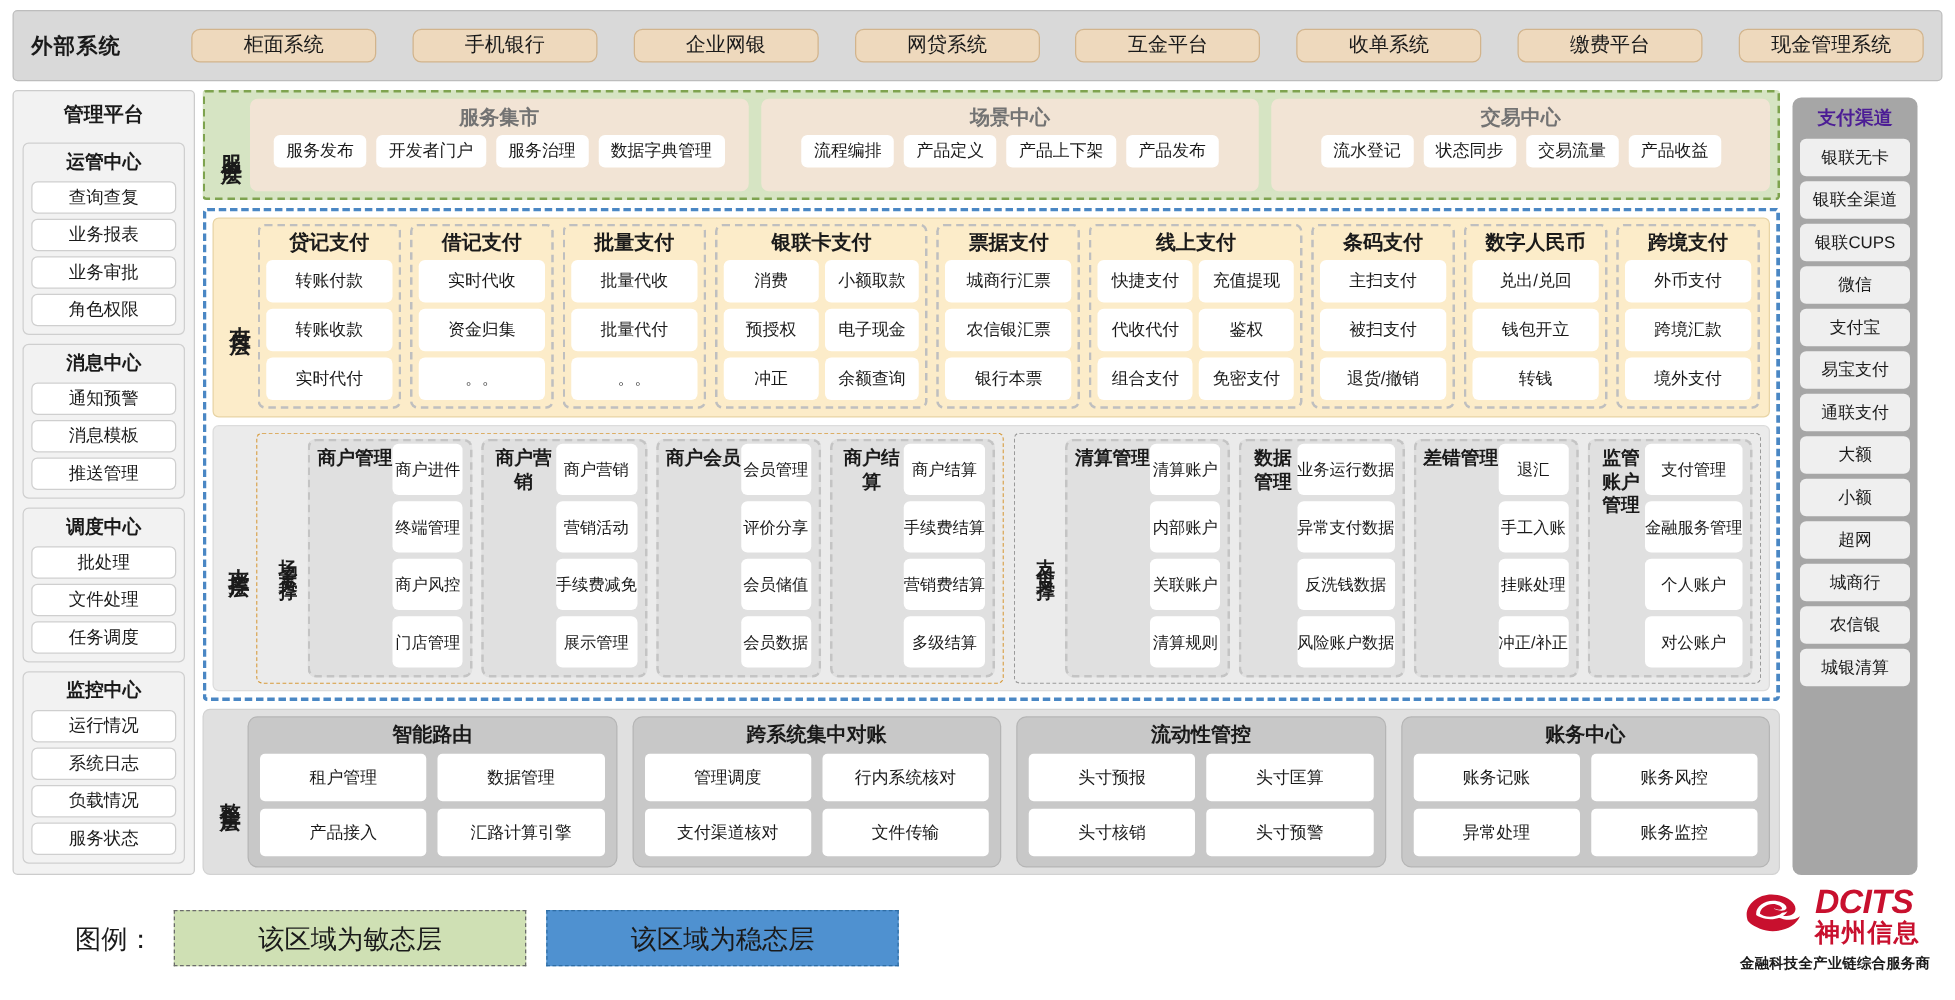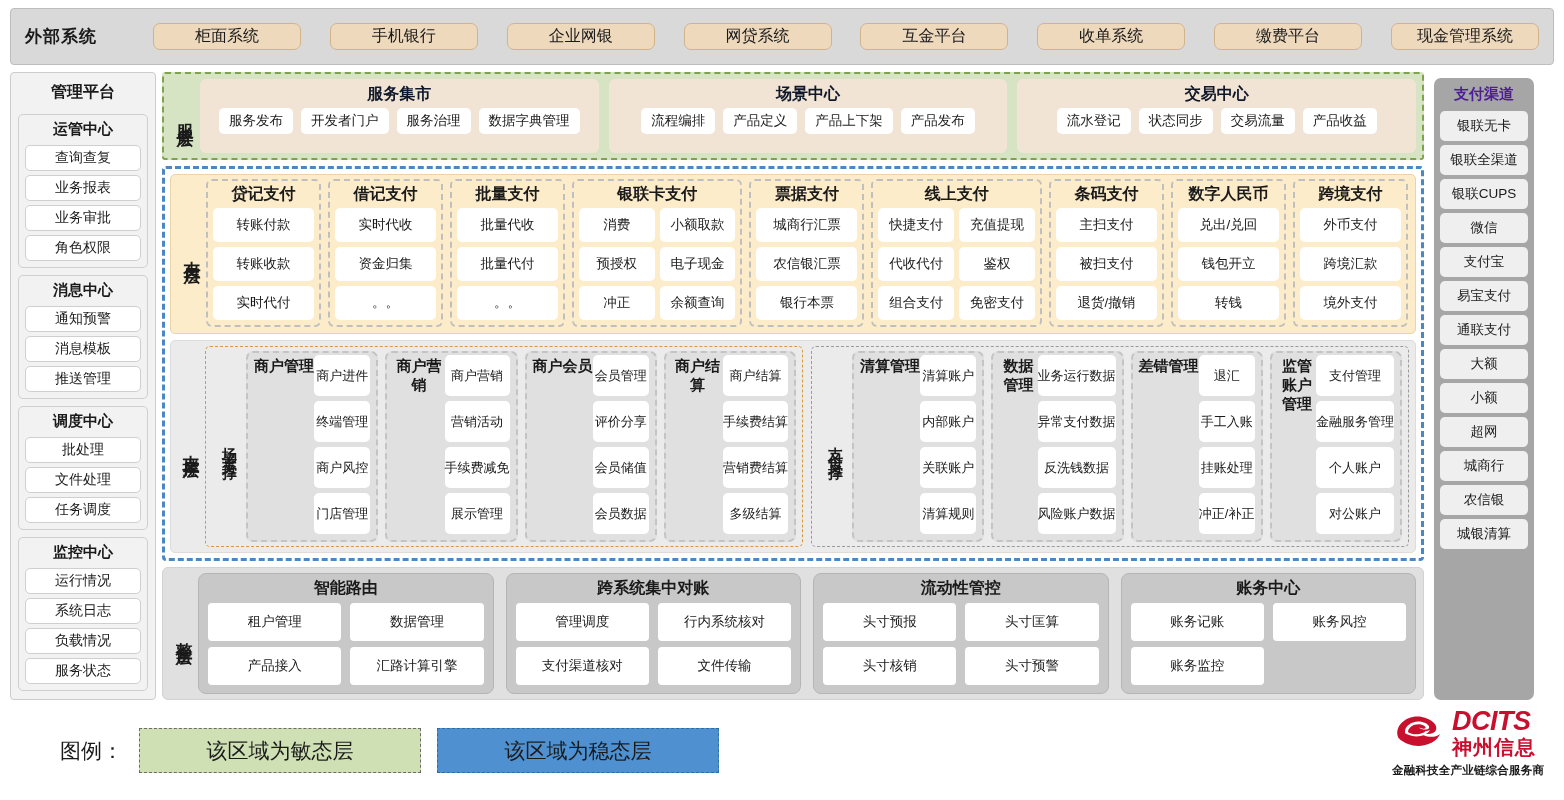--- a/index.html
+++ b/index.html
@@ -131,21 +131,21 @@
     flex: 1; display: flex; gap: 10px;
   }
   .svc-group {
     flex: 1 1 0;
     background: #f2e4d5;
     border-radius: 6px;
     padding: 3px 8px 6px;
     display: flex; flex-direction: column;
   }
   .svc-group-title {
-    font-size: 16px; font-weight: bold; color: #0f172a;
+    font-size: 16px; font-weight: bold; color: #737373;
     text-align: center; padding: 2px 0 3px;
   }
   .svc-items { display: flex; gap: 8px; justify-content: center; }
   .svc-item {
     background: #ffffff; border-radius: 5px;
     height: 26px; padding: 0 10px;
     display: flex; align-items: center; justify-content: center;
     font-size: 13.5px; color: #1a1a1a; white-space: nowrap;
   }
 
@@ -622,20 +622,21 @@
               <div class="int-item">头寸匡算</div>
               <div class="int-item">头寸核销</div>
               <div class="int-item">头寸预警</div>
             </div>
           </div>
           <div class="int-group">
             <div class="int-group-title">账务中心</div>
             <div class="int-items">
               <div class="int-item">账务记账</div>
               <div class="int-item">账务风控</div>
+              <div class="int-item">异常处理</div>
               <div class="int-item">账务监控</div>
             </div>
           </div>
         </div>
     </div>
 
   </div>
 
   <div id="legend">
     <div id="legend-title">图例：</div>

